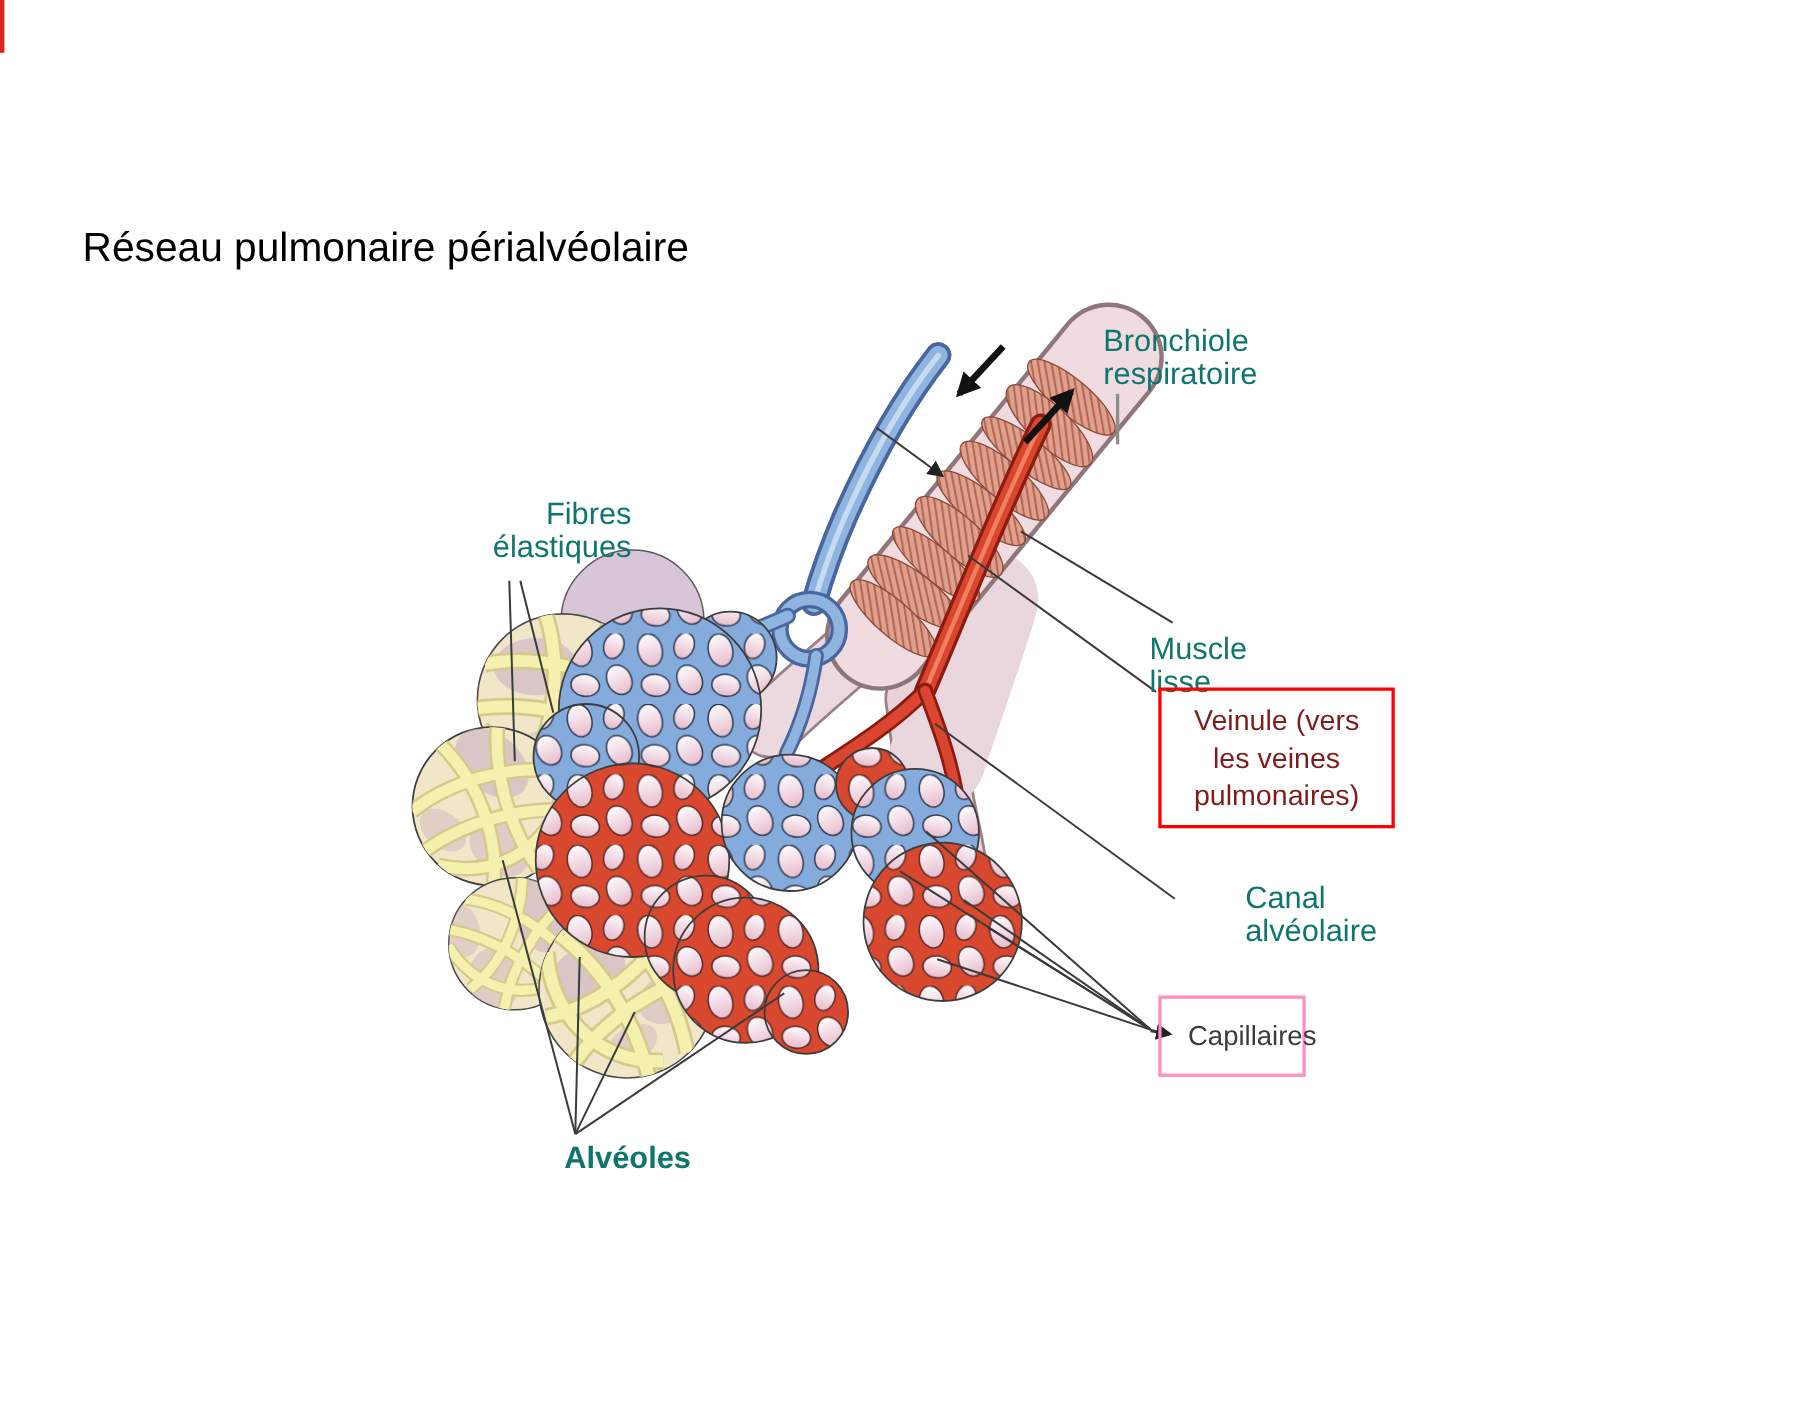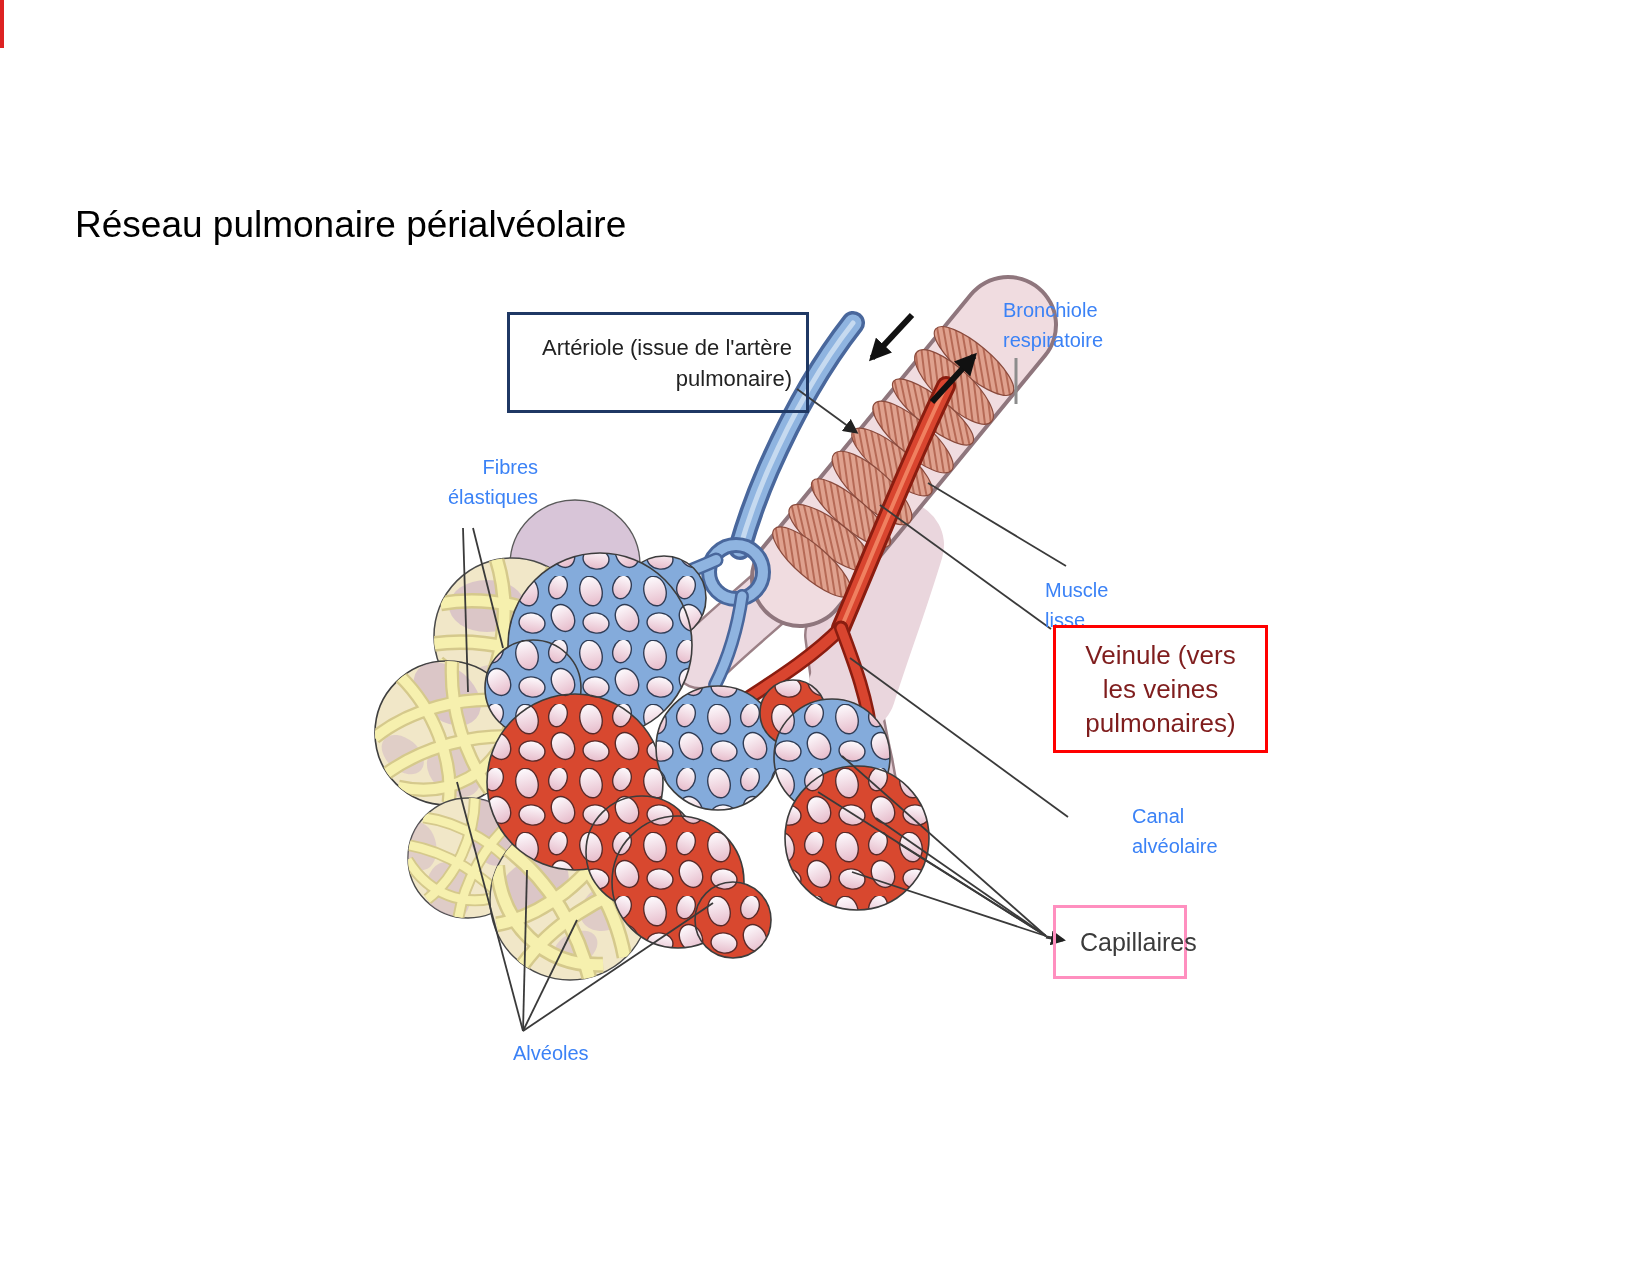--- a/index.html
+++ b/index.html
@@ -1,36 +1,36 @@
 <!DOCTYPE html>
 <html><head>
 <meta charset="utf-8">
 <style>
   html,body{margin:0;padding:0;background:#ffffff;}
   .stage{position:relative;width:1650px;height:1275px;background:#ffffff;
          font-family:"Liberation Sans", sans-serif;overflow:hidden;}
   .stage svg{position:absolute;left:0;top:0;}
   .title{position:absolute;left:75px;top:204px;margin:0;font-size:37px;font-weight:400;
          color:#000;letter-spacing:0px;}
-  .lbl{position:absolute;font-size:20px;line-height:30px;color:#3b82f6;}
+  .lbl{position:absolute;font-size:28px;line-height:30px;color:#0f766e;}
   .lbl span{display:block;}
   .box{position:absolute;box-sizing:border-box;display:flex;flex-direction:column;
        justify-content:center;background:#fff0;}
   .box span{display:block;}
   .box-arteriole{left:507px;top:312px;width:302px;height:101px;border:3px solid #1F3864;
        text-align:right;padding-right:14px;font-size:22px;line-height:31px;color:#222;}
   .box-veinule{left:1053px;top:625px;width:215px;height:128px;border:3px solid #FF0000;
        text-align:center;font-size:26px;line-height:34px;color:#7f1d1d;}
   .box-capillaires{left:1053px;top:905px;width:134px;height:74px;border:3px solid #FF8FBF;
        justify-content:center;padding-left:24px;font-size:25px;color:#3b3b3b;}
   .lbl-bronchiole{left:1003px;top:295px;}
   .lbl-fibres{left:448px;top:452px;text-align:right;}
   .lbl-muscle{left:1045px;top:549px;margin-top:26px;}
   .lbl-canal{left:1132px;top:801px;}
-  .lbl-alveoles{left:513px;top:1038px;}
+  .lbl-alveoles{left:513px;top:1038px;font-weight:bold;}
   .edge-mark{position:absolute;left:0;top:0;width:4px;height:48px;background:#d22;}
 </style>
 </head>
 <body>
 
 <div class="stage">
 
   <div class="edge-mark"></div>
 
   <svg width="1650" height="1275" viewBox="0 0 1650 1275">
@@ -211,24 +211,20 @@
     </g>
 
     <g stroke="#111" stroke-width="6" fill="none">
       <path d="M 912,315 L 872,358" marker-end="url(#arrowBig)"></path>
       <path d="M 932,402 L 974,356" marker-end="url(#arrowBig)"></path>
     </g>
   </svg>
 
   <h1 class="title">Réseau pulmonaire périalvéolaire</h1>
 
-  <div class="box box-arteriole">
-    <span>Artériole (issue de l'artère</span>
-    <span>pulmonaire)</span>
-  </div>
 
   <div class="lbl lbl-bronchiole">
     <span>Bronchiole</span>
     <span>respiratoire</span>
   </div>
 
   <div class="lbl lbl-fibres">
     <span>Fibres</span>
     <span>élastiques</span>
   </div>

